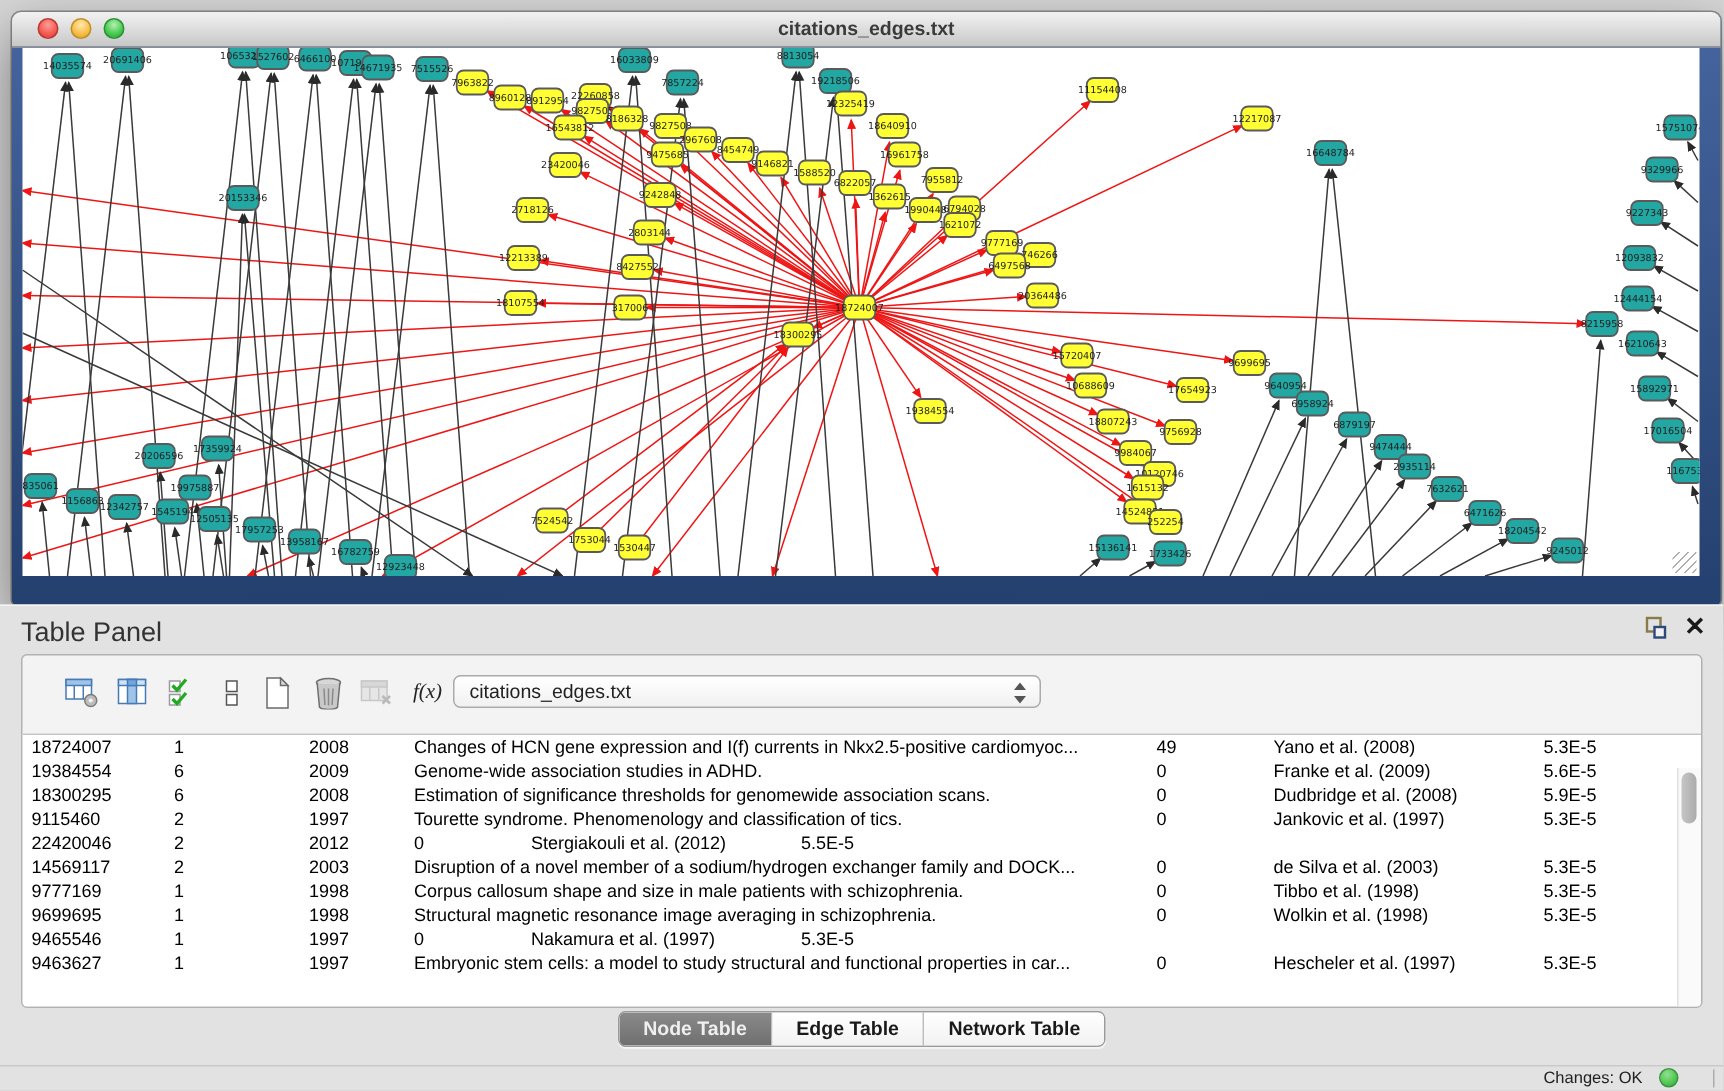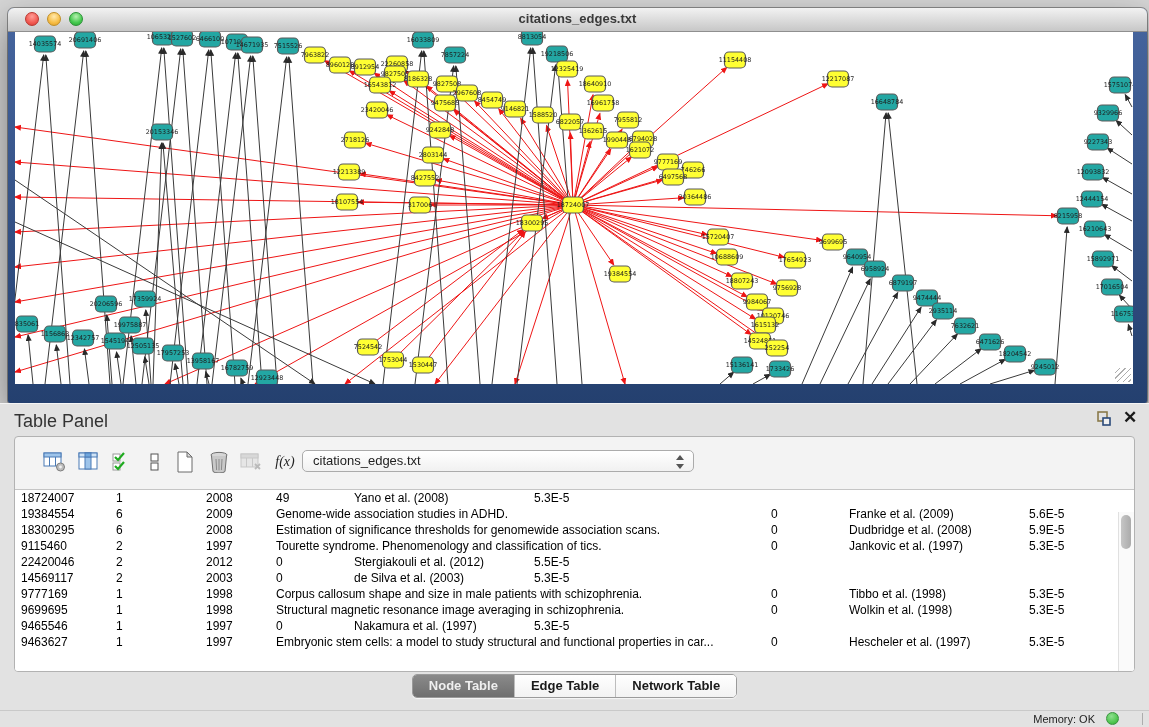--- a/index.html
+++ b/index.html
@@ -750,20 +750,21 @@
           </span>
       </div>
     </div>
 
     <div class="tbl">
       <div id="tbody">
           <div class="tr">
             <div class="td c0">18724007</div>
             <div class="td c1">1</div>
             <div class="td c2">2008</div>
+            <div class="td c3">Changes of HCN gene expression and I(f) currents in Nkx2.5-positive cardiomyoc...</div>
             <div class="td c4">49</div>
             <div class="td c5">Yano et al. (2008)</div>
             <div class="td c6">5.3E-5</div>
           </div>
           <div class="tr">
             <div class="td c0">19384554</div>
             <div class="td c1">6</div>
             <div class="td c2">2009</div>
             <div class="td c3">Genome-wide association studies in ADHD.</div>
             <div class="td c4">0</div>
@@ -793,20 +794,21 @@
             <div class="td c1">2</div>
             <div class="td c2">2012</div>
             <div class="td c4">0</div>
             <div class="td c5">Stergiakouli et al. (2012)</div>
             <div class="td c6">5.5E-5</div>
           </div>
           <div class="tr">
             <div class="td c0">14569117</div>
             <div class="td c1">2</div>
             <div class="td c2">2003</div>
+            <div class="td c3">Disruption of a novel member of a sodium/hydrogen exchanger family and DOCK...</div>
             <div class="td c4">0</div>
             <div class="td c5">de Silva et al. (2003)</div>
             <div class="td c6">5.3E-5</div>
           </div>
           <div class="tr">
             <div class="td c0">9777169</div>
             <div class="td c1">1</div>
             <div class="td c2">1998</div>
             <div class="td c3">Corpus callosum shape and size in male patients with schizophrenia.</div>
             <div class="td c4">0</div>
@@ -849,16 +851,16 @@
   <div class="tab-strip">
     <div class="tabs">
       <span class="tab selected">Node Table</span>
       <span class="tab">Edge Table</span>
       <span class="tab">Network Table</span>
     </div>
   </div>
 </div>
 
 <div class="status-bar">
-  <span class="memory">Memory: OK</span>
+  <span class="memory">Changes: OK</span>
   <span class="mem-dot"></span>
   <span class="statusbar-divider"></span>
 </div>
 
 </body></html>

